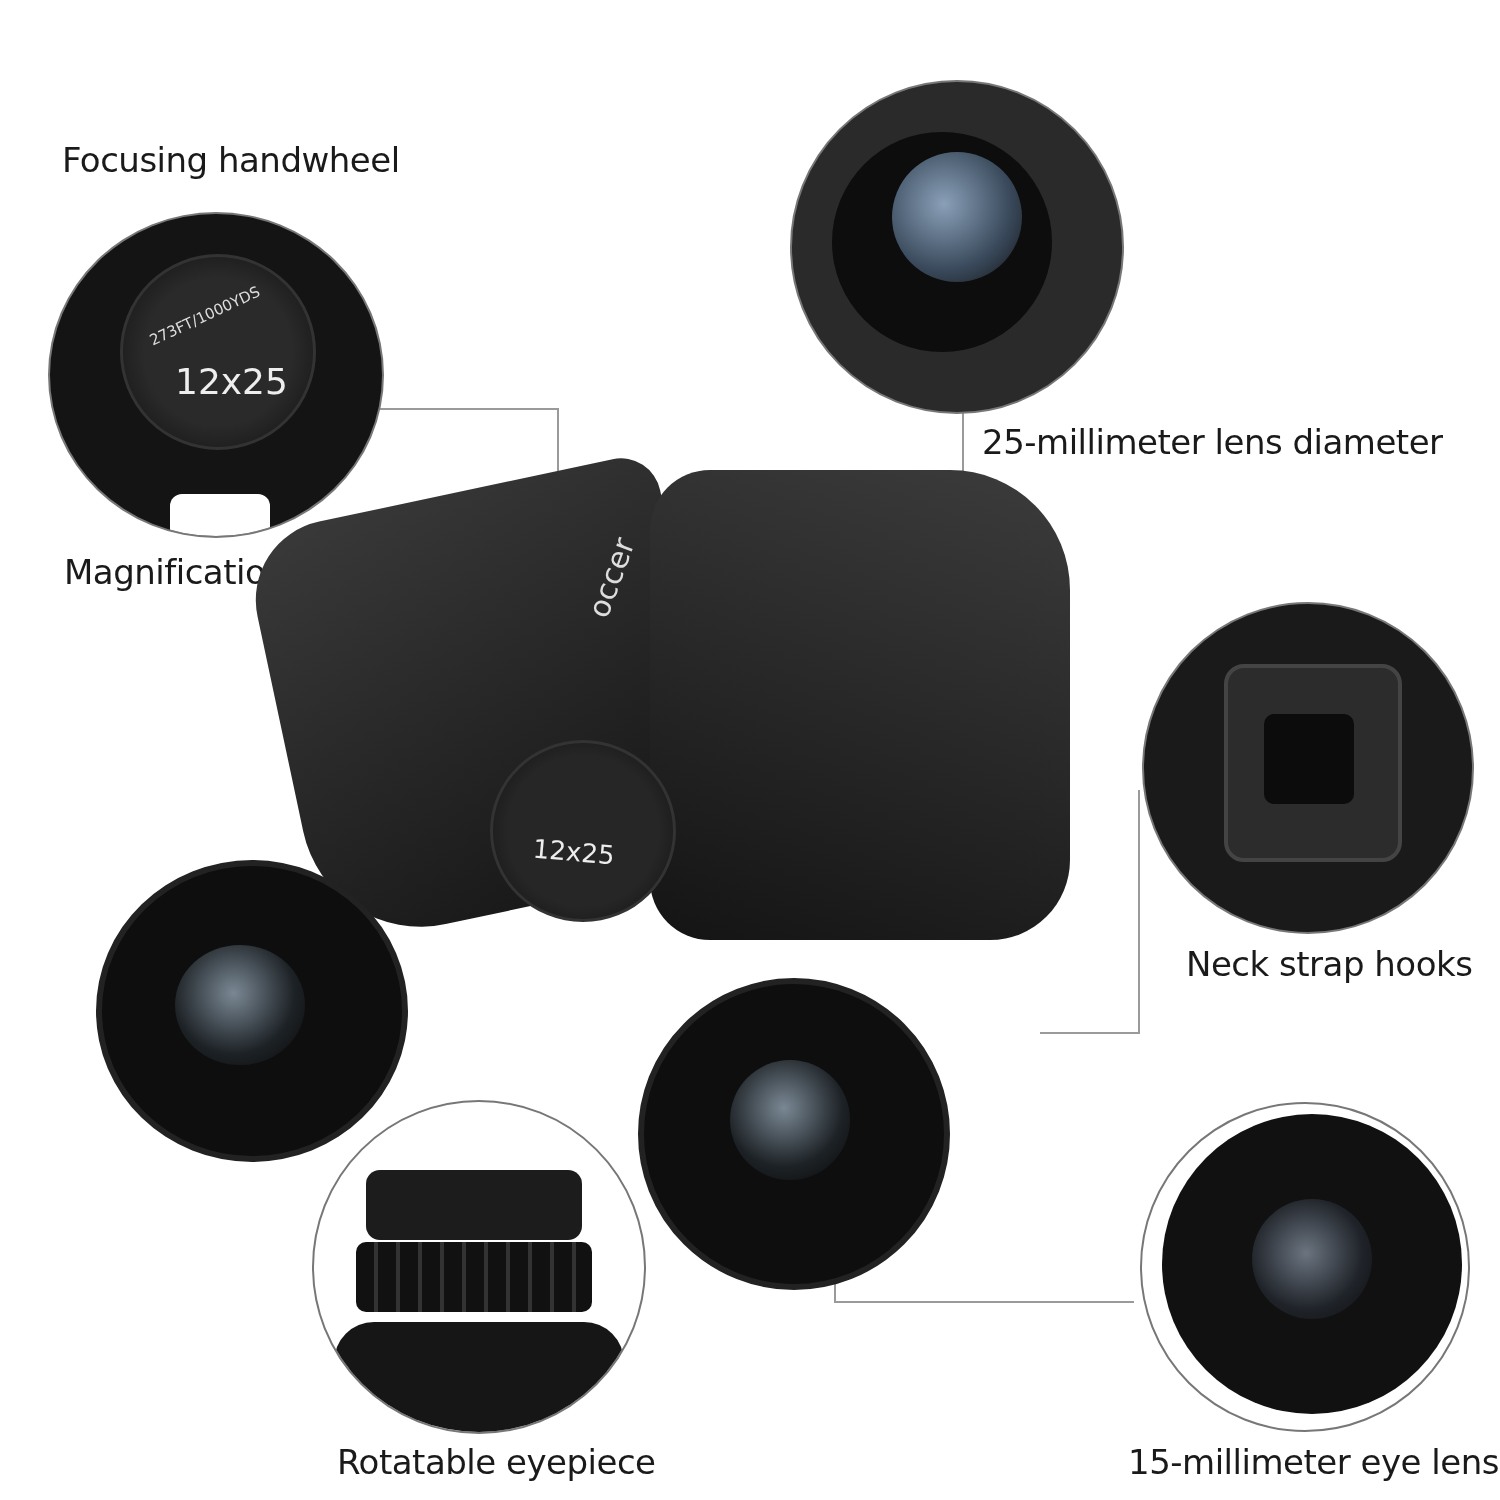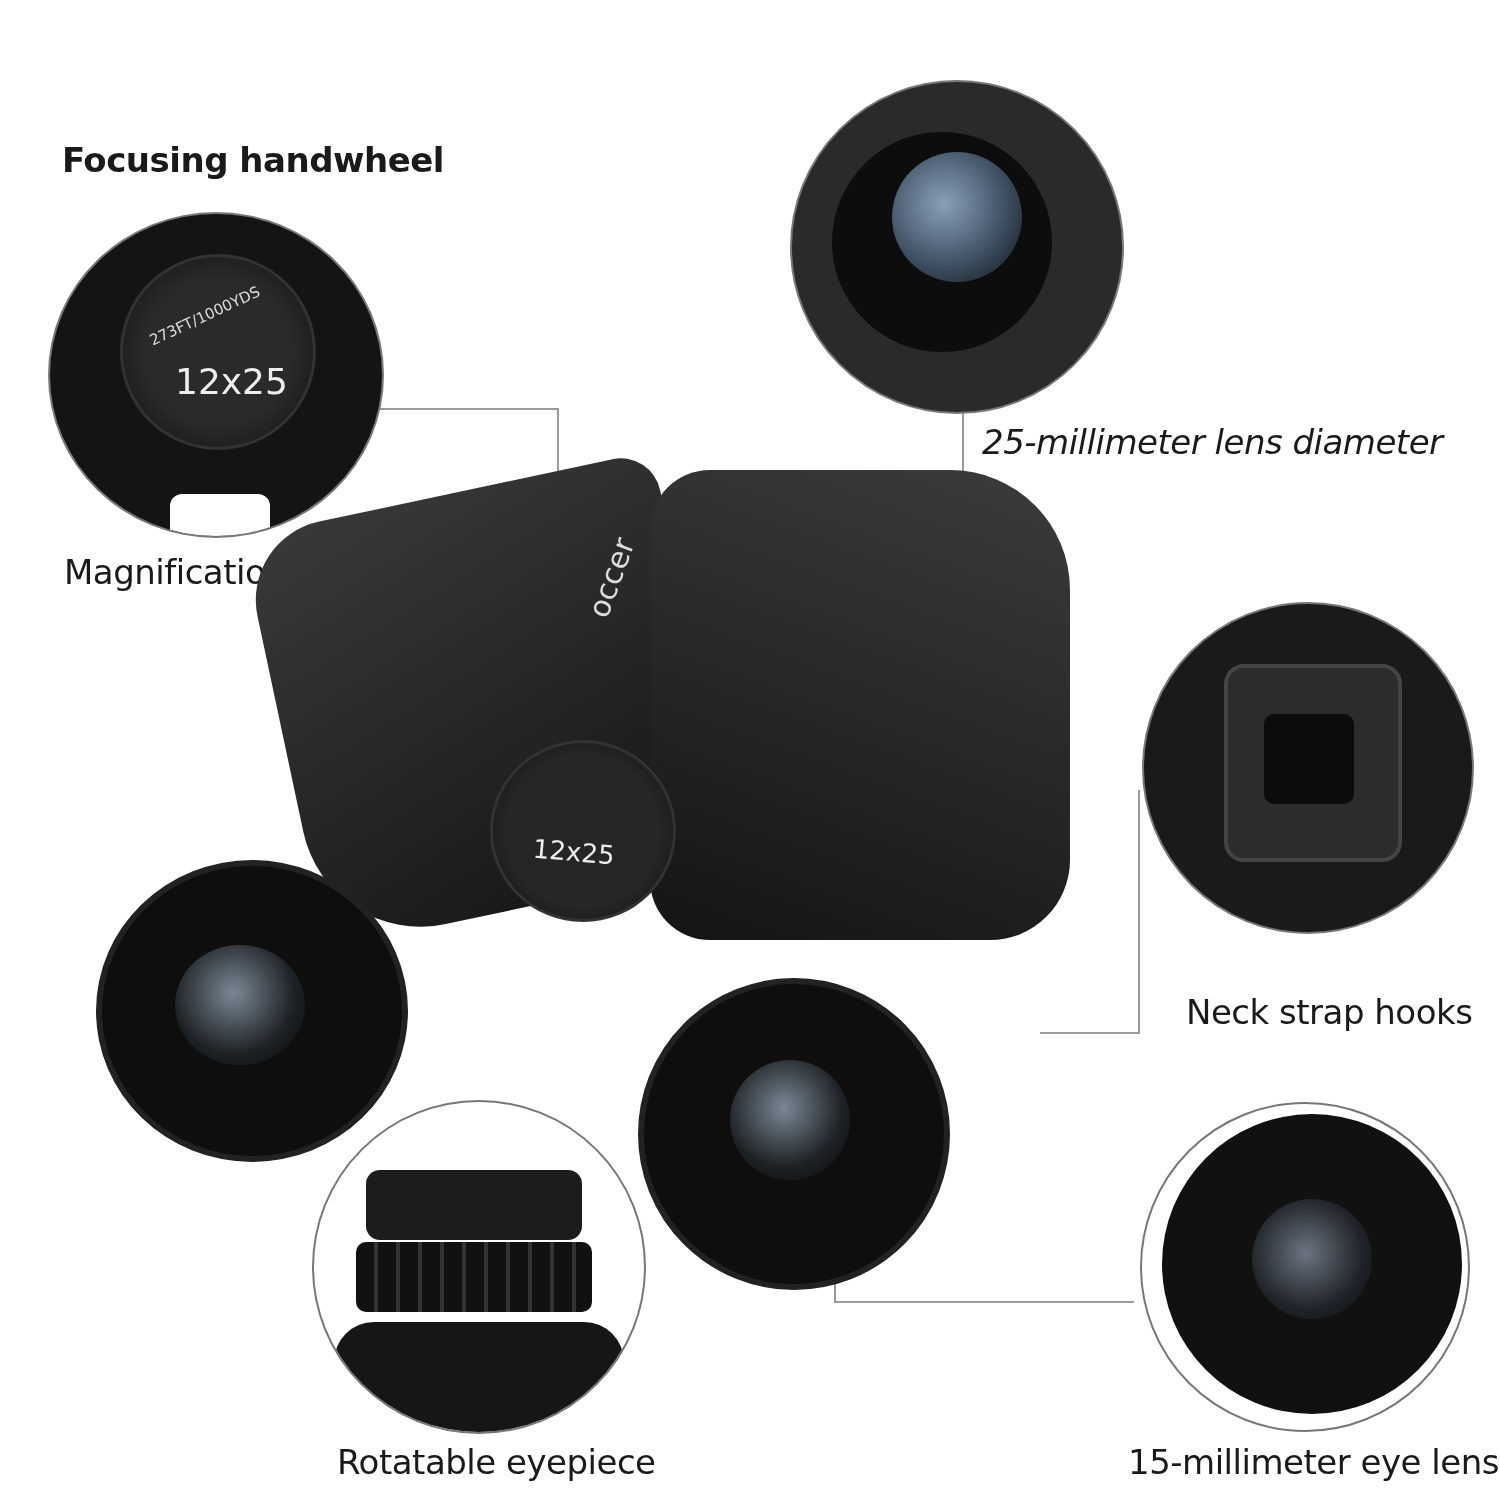--- a/index.html
+++ b/index.html
@@ -6,24 +6,24 @@
   body { width:1500px; height:1500px; position:relative; overflow:hidden; font-family:"DejaVu Sans", sans-serif; }
   .label { position:absolute; color:#1a1a1a; font-size:34px; letter-spacing:-0.5px; white-space:nowrap; }
   .leader { position:absolute; background:#9a9a9a; }
   .dot { position:absolute; width:12px; height:12px; border-radius:50%; background:#c8c8c8; border:1px solid #888; }
   .inset { position:absolute; border-radius:50%; overflow:hidden; border:2px solid #777; background:#111; }
   .ring { position:absolute; border-radius:50%; }
 </style>
 </head>
 <body>
 
-<div class="label" style="left:62px; top:140px;font-weight:bold;">Focusing handwheel</div>
+<div class="label" style="left:62px; top:140px;">Focusing handwheel</div>
 <div class="label" style="left:64px; top:552px;">Magnification:12</div>
-<div class="label" style="left:982px; top:422px;font-style:italic;">25-millimeter lens diameter</div>
-<div class="label" style="left:1186px; top:992px;">Neck strap hooks</div>
+<div class="label" style="left:982px; top:422px;">25-millimeter lens diameter</div>
+<div class="label" style="left:1186px; top:944px;">Neck strap hooks</div>
 <div class="label" style="left:337px; top:1442px;">Rotatable eyepiece</div>
 <div class="label" style="left:1128px; top:1442px;">15-millimeter eye lens</div>
 
 <div class="leader" style="left:380px; top:408px; width:178px; height:2px;"></div>
 <div class="leader" style="left:557px; top:408px; width:2px; height:352px;"></div>
 <div class="dot" style="left:551px; top:756px;"></div>
 <div class="leader" style="left:962px; top:408px; width:2px; height:100px;"></div>
 <div class="dot" style="left:957px; top:502px;"></div>
 <div class="leader" style="left:1138px; top:790px; width:2px; height:244px;"></div>
 <div class="leader" style="left:1040px; top:1032px; width:100px; height:2px;"></div>

